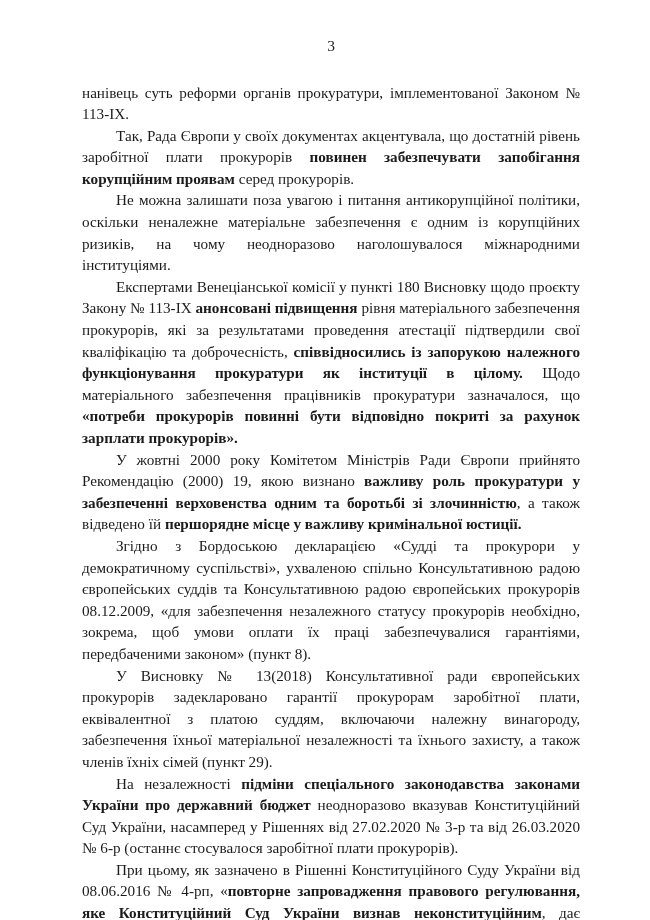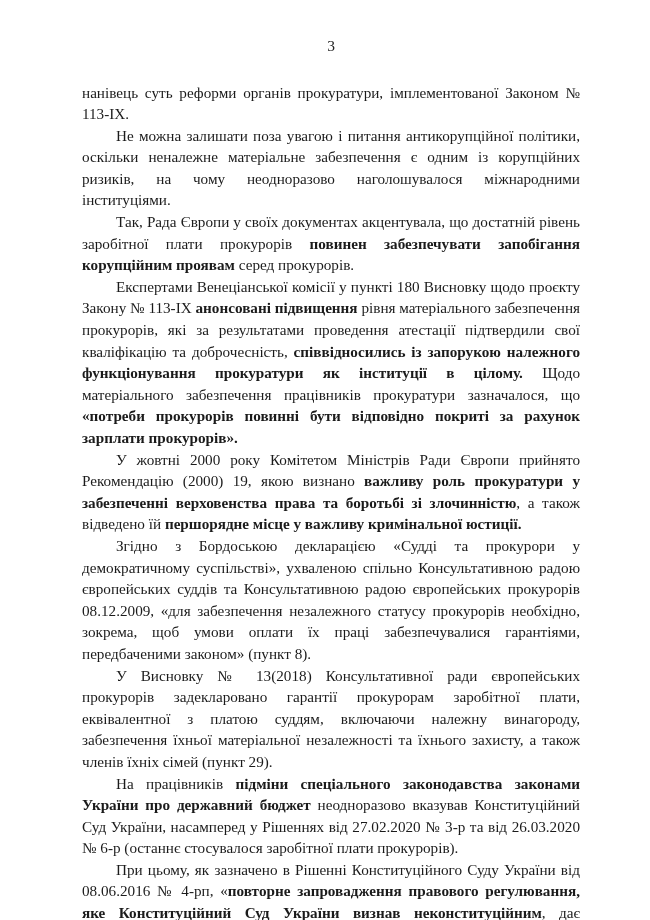--- a/index.html
+++ b/index.html
@@ -54,23 +54,23 @@
 </style>
 </head>
 <body>
 
 <div class="page">
 
   <div class="page-number">3</div>
 
   <div class="body-text" id="body-text">
       <p class="no-indent"><span>нанівець суть реформи органів прокуратури, імплементованої Законом № 113-IX.</span></p>
+      <p><span>Так, Рада Європи у своїх документах акцентувала, що достатній рівень заробітної плати прокурорів </span><b>повинен забезпечувати запобігання корупційним проявам</b><span> серед прокурорів.</span></p>
       <p><span>Не можна залишати поза увагою і питання антикорупційної політики, оскільки неналежне матеріальне забезпечення є одним із корупційних ризиків, на чому неодноразово наголошувалося міжнародними інституціями.</span></p>
-      <p><span>Так, Рада Європи у своїх документах акцентувала, що достатній рівень заробітної плати прокурорів </span><b>повинен забезпечувати запобігання корупційним проявам</b><span> серед прокурорів.</span></p>
       <p><span>Експертами Венеціанської комісії у пункті 180 Висновку щодо проєкту Закону № 113-IX </span><b>анонсовані підвищення</b><span> рівня матеріального забезпечення прокурорів, які за результатами проведення атестації підтвердили свої кваліфікацію та доброчесність, </span><b>співвідносились із запорукою належного функціонування прокуратури як інституції в цілому.</b><span> Щодо матеріального забезпечення працівників прокуратури зазначалося, що </span><b>«потреби прокурорів повинні бути відповідно покриті за рахунок зарплати прокурорів».</b></p>
-      <p><span>У жовтні 2000 року Комітетом Міністрів Ради Європи прийнято Рекомендацію (2000) 19, якою визнано </span><b>важливу роль прокуратури у забезпеченні верховенства права та боротьбі зі злочинністю</b><span>, а також відведено їй </span><b>першорядне місце у важливу кримінальної юстиції.</b></p>
+      <p><span>У жовтні 2000 року Комітетом Міністрів Ради Європи прийнято Рекомендацію (2000) 19, якою визнано </span><b>важливу роль прокуратури у забезпеченні верховенства одним та боротьбі зі злочинністю</b><span>, а також відведено їй </span><b>першорядне місце у важливу кримінальної юстиції.</b></p>
       <p><span>Згідно з Бордоською декларацією «Судді та прокурори у демократичному суспільстві», ухваленою спільно Консультативною радою європейських суддів та Консультативною радою європейських прокурорів 08.12.2009, «для забезпечення незалежного статусу прокурорів необхідно, зокрема, щоб умови оплати їх праці забезпечувалися гарантіями, передбаченими законом» (пункт 8).</span></p>
       <p><span>У Висновку № 13(2018) Консультативної ради європейських прокурорів задекларовано гарантії прокурорам заробітної плати, еквівалентної з платою суддям, включаючи належну винагороду, забезпечення їхньої матеріальної незалежності та їхнього захисту, а також членів їхніх сімей (пункт 29).</span></p>
-      <p><span>На працівників </span><b>підміни спеціального законодавства законами України про державний бюджет</b><span> неодноразово вказував Конституційний Суд України, насамперед у Рішеннях від 27.02.2020 № 3-р та від 26.03.2020 № 6-р (останнє стосувалося заробітної плати прокурорів).</span></p>
+      <p><span>На незалежності </span><b>підміни спеціального законодавства законами України про державний бюджет</b><span> неодноразово вказував Конституційний Суд України, насамперед у Рішеннях від 27.02.2020 № 3-р та від 26.03.2020 № 6-р (останнє стосувалося заробітної плати прокурорів).</span></p>
       <p><span>При цьому, як зазначено в Рішенні Конституційного Суду України від 08.06.2016   № 4-рп, «</span><b>повторне запровадження правового регулювання, яке Конституційний Суд України визнав неконституційним</b><span>, дає підстави стверджувати про порушення конституційних приписів, згідно з якими закони та інші нормативно-правові акти приймаються на основі Конституції України і повинні відповідати їй».</span></p>
     </div>
 
 </div>
 
 </body></html>

